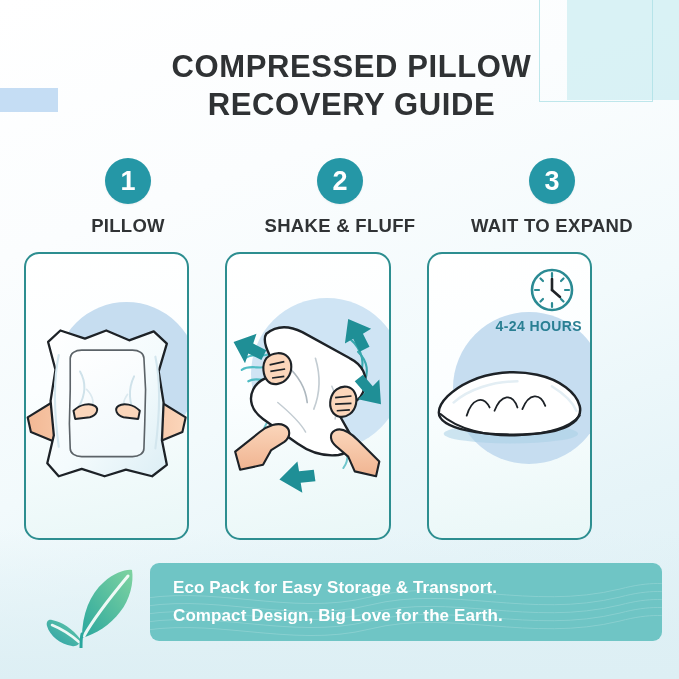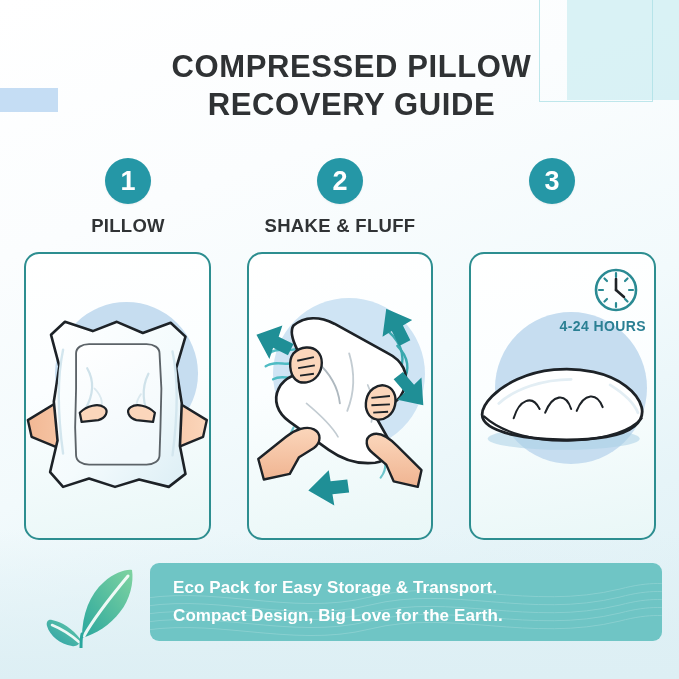--- a/index.html
+++ b/index.html
@@ -53,21 +53,21 @@
     font-size:27px;font-weight:bold;line-height:1;
     box-shadow:0 1px 2px rgba(0,0,0,.06);
   }
   .step-label{
     margin-top:11px;color:#303335;font-size:18.5px;font-weight:bold;
     letter-spacing:.3px;white-space:nowrap;
   }
 
   
   .cards{
-    position:absolute;left:24px;top:252px;width:632px;height:288px;
+    position:absolute;left:24px;top:252px;width:568px;height:288px;
     display:flex;gap:36px;
   }
   .card{
     position:relative;flex:1;
     border:2px solid #2d8e90;border-radius:15px;
     background:linear-gradient(170deg,#ffffff 0%,#fbfeff 45%,#e9f7f7 100%);
     overflow:hidden;
   }
   .circle-bg{
     position:absolute;border-radius:50%;background:#c6ddf0;
@@ -129,20 +129,21 @@
       <div class="step-label">PILLOW</div>
     </div>
 
     <div class="step-head">
       <div class="badge">2</div>
       <div class="step-label">SHAKE &amp; FLUFF</div>
     </div>
 
     <div class="step-head">
       <div class="badge">3</div>
+      <div class="step-label">WAIT TO EXPAND</div>
     </div>
 
   </div>
 
   <div class="cards">
 
     <div class="card c1">
       <div class="circle-bg"></div>
       <svg class="art" viewBox="0 0 197 284">
         <defs>

